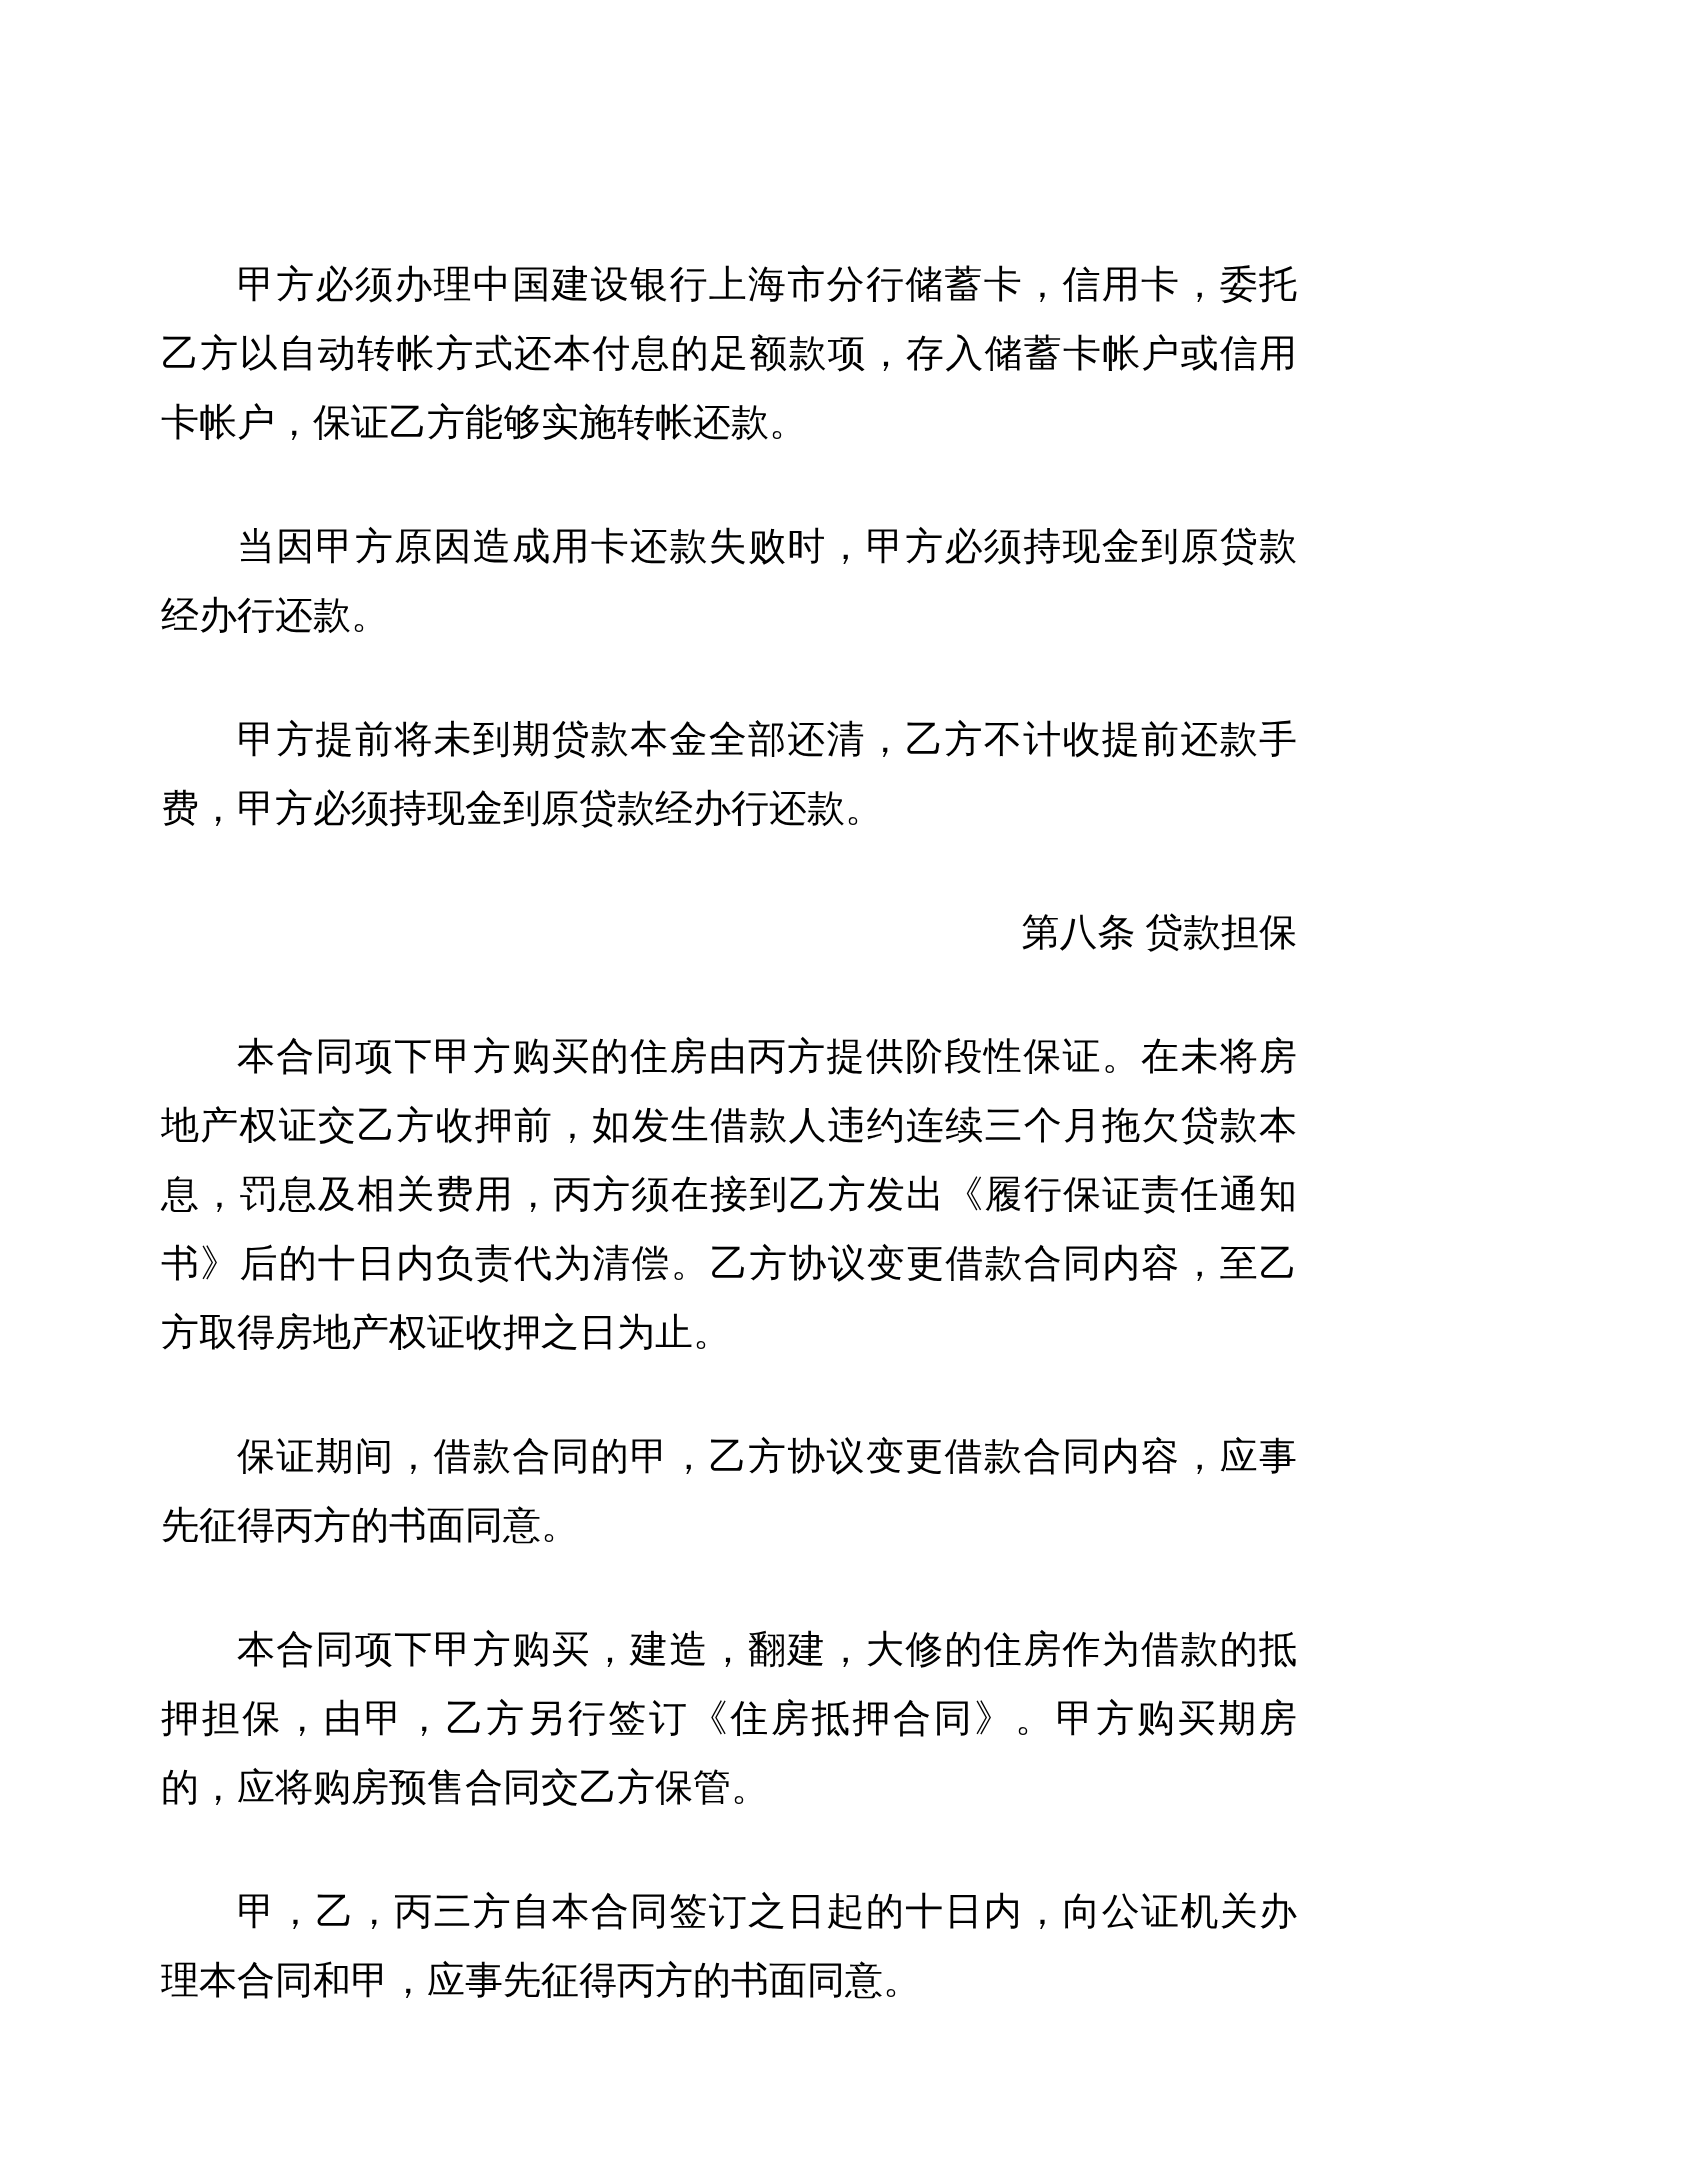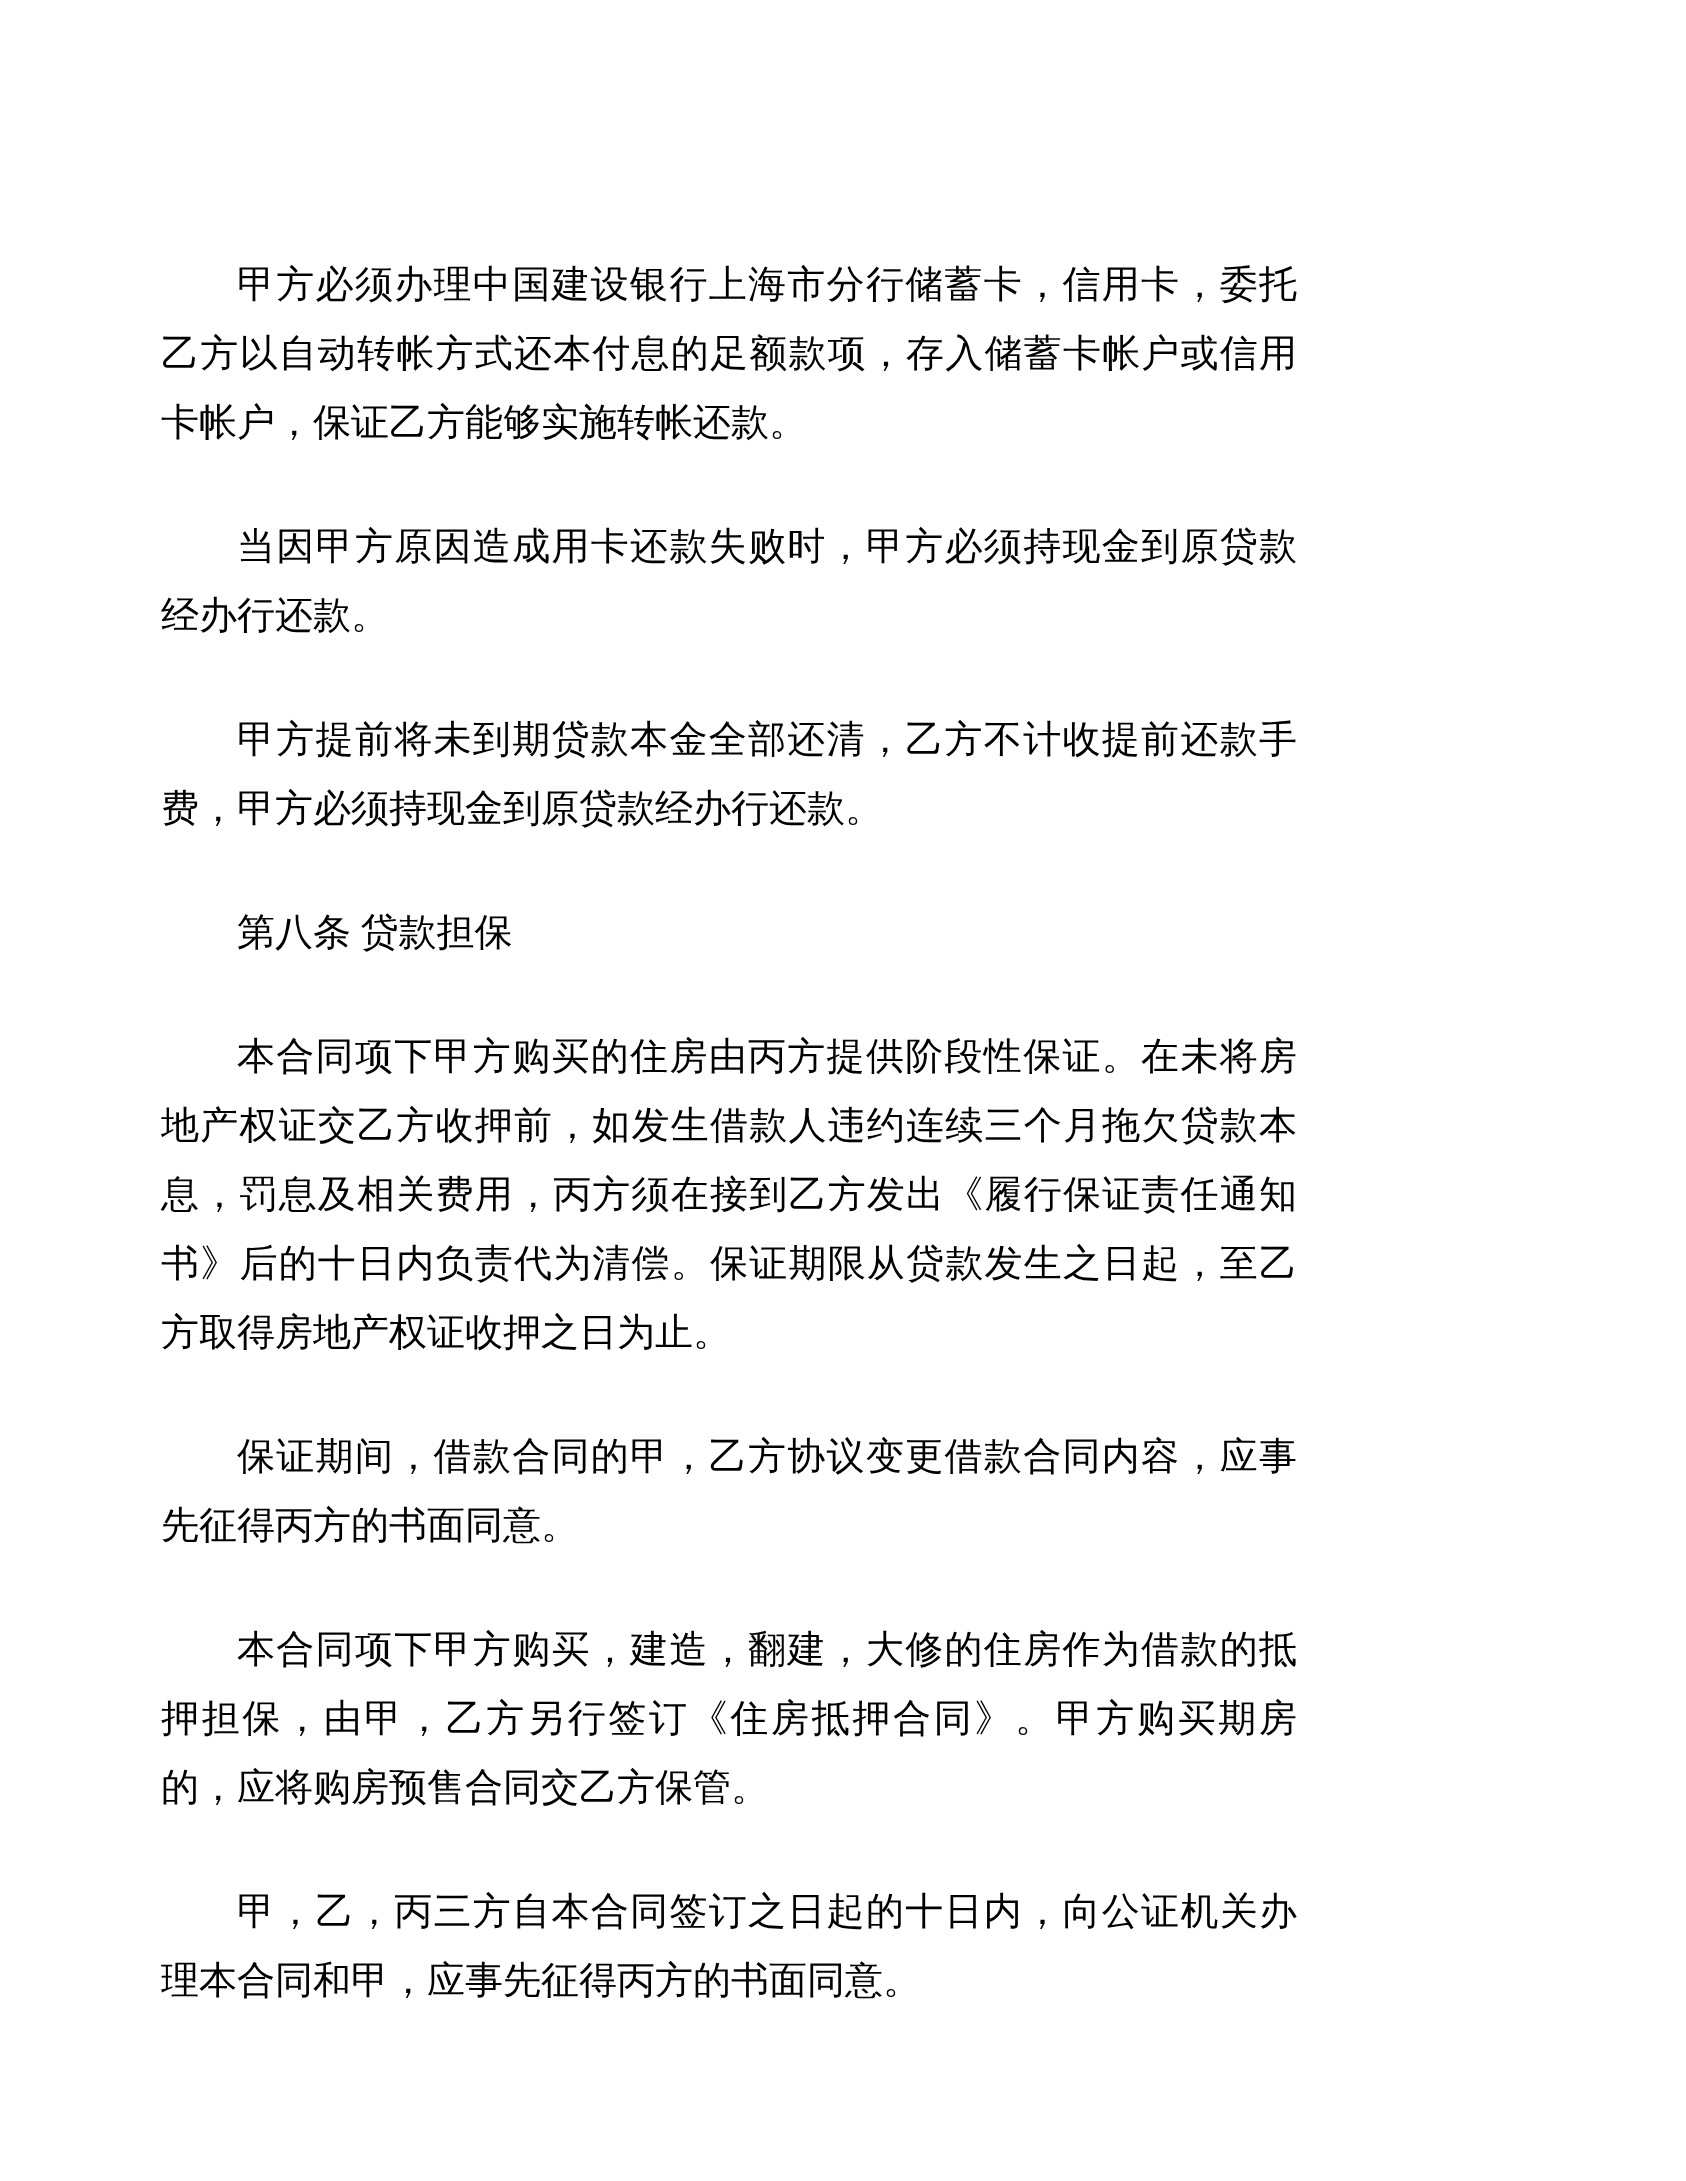--- a/index.html
+++ b/index.html
@@ -25,37 +25,37 @@
     color: #000000;
     font-size: 38px;
     line-height: 69px;
     text-align: justify;
     text-justify: inter-ideograph;
     text-indent: 2em;
     word-break: normal;
     overflow-wrap: break-word;
   }
   .heading {
-    text-align: left;
+    text-align: right;
   }
 </style>
 </head>
 <body>
 
 <div class="doc-page">
   <div class="doc-body">
     <p class="block">甲方必须办理中国建设银行上海市分行储蓄卡，信用卡，委托乙方以自动转帐方式还本付息的足额款项，存入储蓄卡帐户或信用卡帐户，保证乙方能够实施转帐还款。</p>
 
     <p class="block">当因甲方原因造成用卡还款失败时，甲方必须持现金到原贷款经办行还款。</p>
 
     <p class="block">甲方提前将未到期贷款本金全部还清，乙方不计收提前还款手费，甲方必须持现金到原贷款经办行还款。</p>
 
     <p class="block heading">第八条 贷款担保</p>
 
-    <p class="block">本合同项下甲方购买的住房由丙方提供阶段性保证。在未将房地产权证交乙方收押前，如发生借款人违约连续三个月拖欠贷款本息，罚息及相关费用，丙方须在接到乙方发出《履行保证责任通知书》后的十日内负责代为清偿。保证期限从贷款发生之日起，至乙方取得房地产权证收押之日为止。</p>
+    <p class="block">本合同项下甲方购买的住房由丙方提供阶段性保证。在未将房地产权证交乙方收押前，如发生借款人违约连续三个月拖欠贷款本息，罚息及相关费用，丙方须在接到乙方发出《履行保证责任通知书》后的十日内负责代为清偿。乙方协议变更借款合同内容，至乙方取得房地产权证收押之日为止。</p>
 
     <p class="block">保证期间，借款合同的甲，乙方协议变更借款合同内容，应事先征得丙方的书面同意。</p>
 
     <p class="block">本合同项下甲方购买，建造，翻建，大修的住房作为借款的抵押担保，由甲，乙方另行签订《住房抵押合同》。甲方购买期房的，应将购房预售合同交乙方保管。</p>
 
 
     <p class="block">甲，乙，丙三方自本合同签订之日起的十日内，向公证机关办理本合同和甲，应事先征得丙方的书面同意。</p>
   </div>
 </div>
 

